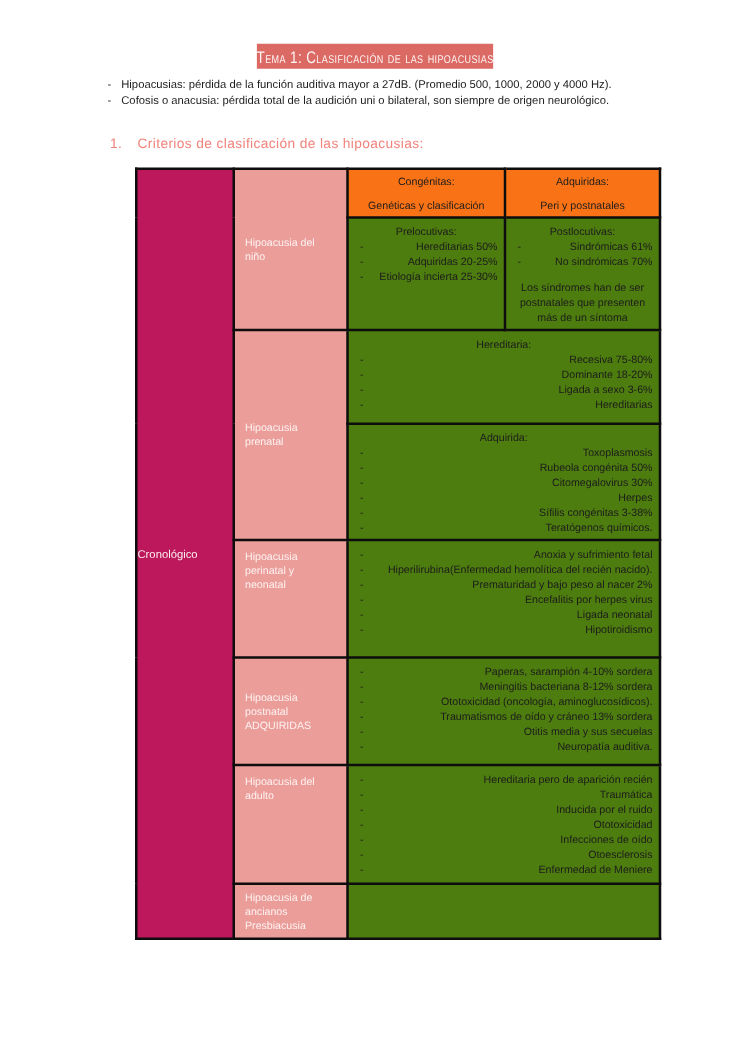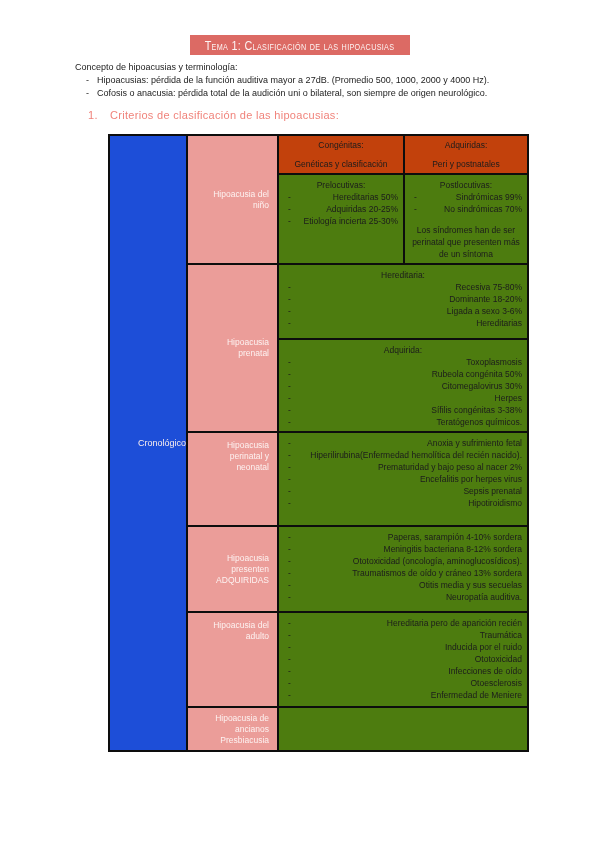--- a/index.html
+++ b/index.html
@@ -9,21 +9,21 @@
     font-family:"Liberation Sans", sans-serif;
     color:#1c1c1c;
     position:relative;
     overflow:hidden;
   }
 
   
   .banner {
     position:absolute; top:35px; left:50%; transform:translateX(-50%);
     background:#dc6a64;
-    width:220px; height:20px;
+    width:189px; height:20px;
     display:flex; align-items:center; justify-content:center;
   }
   .banner-text {
     color:#fdf4f3;
     font-size:13.5px;
     font-variant:small-caps;
     letter-spacing:0.4px;
     white-space:nowrap;
     transform:scaleX(0.80);
     transform-origin:center;
@@ -49,56 +49,55 @@
 
   
   table.cls {
     position:absolute; top:134px; left:108px;
     border-collapse:collapse; table-layout:fixed;
     width:419px;
   }
   table.cls td { border:2px solid #0d0d0d; }
 
   td.c-dark {
-    background:#1d4ed8; color:#fbeeed;
-    text-align:right; vertical-align:middle;
+    background:#be185d; color:#fbeeed;
+    text-align:left; vertical-align:middle;
     font-size:9px;
   }
   td.c-pink {
     background:#eb9d99; color:#fdf2f1;
-    text-align:right; vertical-align:middle;
+    text-align:left; vertical-align:middle;
     font-size:8.5px; line-height:11px; padding:4px 8px;
   }
   td.c-pink.v-top { vertical-align:top; padding-top:7px; }
   td.c-body {
     background:#4d7c0f; vertical-align:top;
     font-size:8.5px; line-height:12px; padding:4px 3px 3px 3px;
   }
   td.c-head {
-    background:#c2410c; vertical-align:middle; text-align:center;
+    background:#f97316; vertical-align:middle; text-align:center;
     font-size:8.5px; padding:4px 4px;
   }
   .head-title { margin-bottom:9px; }
 
   .cell-title { text-align:center; line-height:12px; }
   .b-list { }
   .b-li { display:flex; }
   .b-li .dash { flex:none; width:18px; padding-left:6px; }
   .b-li .txt { flex:1; padding-right:2px;text-align:right; }
   .cell-note { text-align:center; margin-top:9px; padding:0 4px; line-height:12px; }
 </style>
 </head>
 <body>
 
 <div class="banner">
   <span class="banner-text">Tema 1: Clasificación de las hipoacusias</span>
 </div>
 
 <div class="intro">
-  <div>Concepto de hipoacusias y terminología:</div>
   <div class="b-wrap">
 
       <div class="intro-li">
         <span class="dash">-</span>
         <span class="txt">Hipoacusias: pérdida de la función auditiva  mayor a 27dB. (Promedio 500, 1000, 2000 y 4000 Hz).</span>
       </div>
 
       <div class="intro-li">
         <span class="dash">-</span>
         <span class="txt">Cofosis o anacusia: pérdida total de la audición uni o bilateral, son siempre de origen neurológico.</span>
@@ -157,29 +156,29 @@
               <span class="txt">Etiología incierta 25-30%</span>
             </div>
           </div>
       </td>
       <td class="c-body">
         <div class="cell-title">Postlocutivas:</div>
         <div class="b-list">
 
             <div class="b-li">
               <span class="dash">-</span>
-              <span class="txt">Sindrómicas 99%</span>
+              <span class="txt">Sindrómicas 61%</span>
             </div>
 
             <div class="b-li">
               <span class="dash">-</span>
               <span class="txt">No sindrómicas 70%</span>
             </div>
           </div>
-        <div class="cell-note">Los síndromes han de ser perinatal que presenten más de un síntoma</div>
+        <div class="cell-note">Los síndromes han de ser postnatales que presenten más de un síntoma</div>
       </td>
     </tr>
 
     <tr>
       <td class="c-pink" rowspan="2">
         <span>Hipoacusia prenatal</span>
       </td>
       <td class="c-body" colspan="2" style="height:75px">
         <div class="cell-title">Hereditaria:</div>
         <div class="b-list">
@@ -267,34 +266,34 @@
               <span class="txt">Prematuridad y bajo peso al nacer 2%</span>
             </div>
 
             <div class="b-li">
               <span class="dash">-</span>
               <span class="txt">Encefalitis por herpes virus</span>
             </div>
 
             <div class="b-li">
               <span class="dash">-</span>
-              <span class="txt">Sepsis prenatal</span>
+              <span class="txt">Ligada neonatal</span>
             </div>
 
             <div class="b-li">
               <span class="dash">-</span>
               <span class="txt">Hipotiroidismo</span>
             </div>
           </div>
       </td>
     </tr>
 
     <tr>
       <td class="c-pink">
-        <span>Hipoacusia presenten ADQUIRIDAS</span>
+        <span>Hipoacusia postnatal ADQUIRIDAS</span>
       </td>
       <td class="c-body" colspan="2" style="height:86px">
         <div class="b-list">
 
             <div class="b-li">
               <span class="dash">-</span>
               <span class="txt">Paperas, sarampión 4-10% sordera</span>
             </div>
 
             <div class="b-li">

